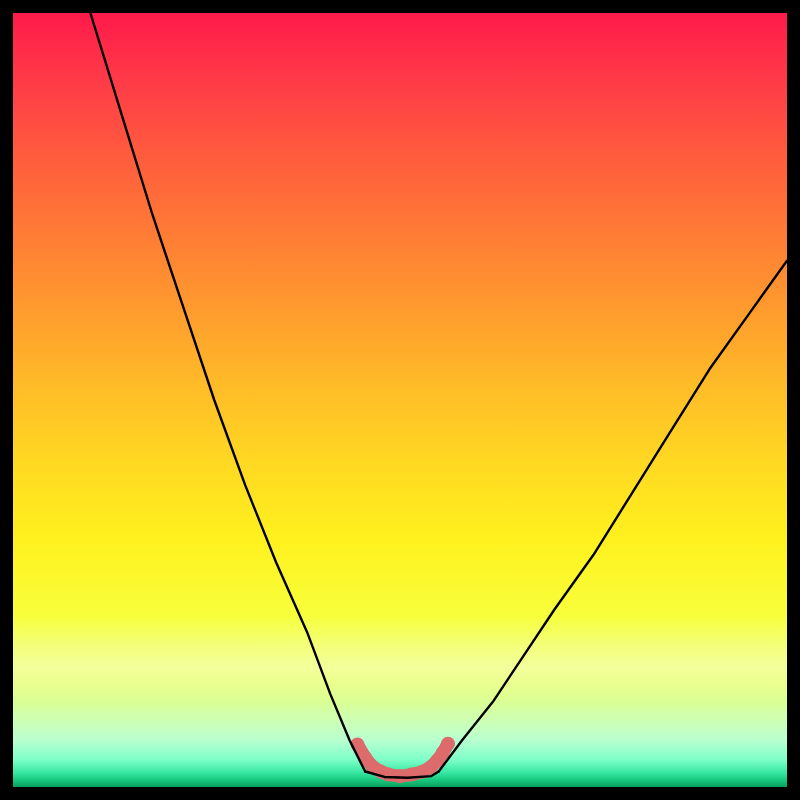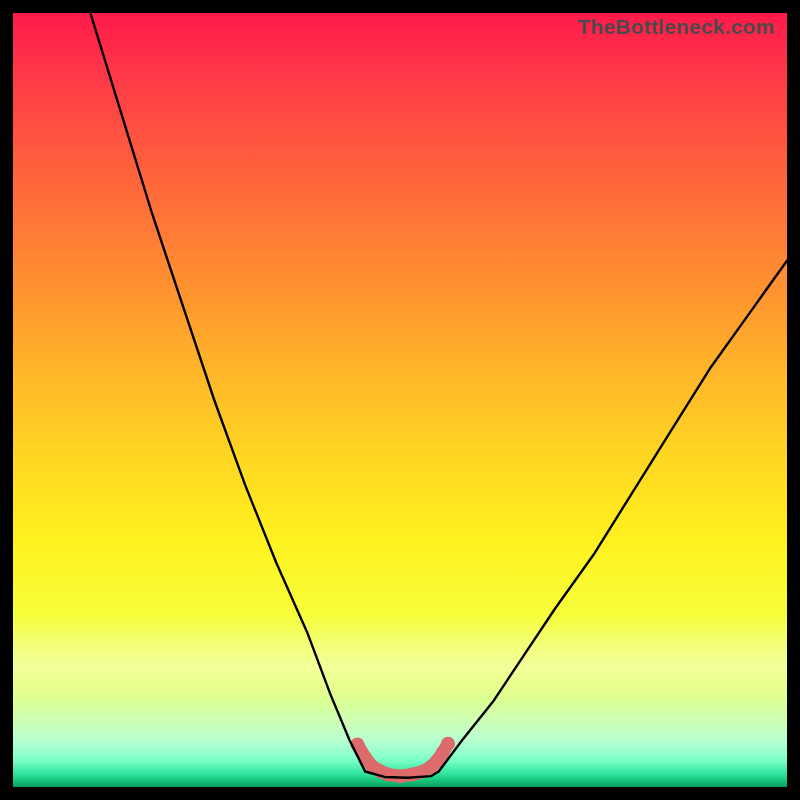--- a/index.html
+++ b/index.html
@@ -97,16 +97,15 @@
           <circle cx="417.96" cy="753.88" r="7" fill="#dd6b6b"></circle>
           <circle cx="424.15" cy="747.68" r="7" fill="#dd6b6b"></circle>
           <circle cx="429.57" cy="739.94" r="7" fill="#dd6b6b"></circle>
           <circle cx="434.99" cy="730.66" r="7" fill="#dd6b6b"></circle>
           <path d="M77.40 0.00 L108.36 100.62 L139.32 201.24 L170.28 294.12 L201.24 387.00 L232.20 472.14 L263.16 549.54 L294.12 619.20 L317.34 681.12 L336.69 727.56 L352.17 758.52" fill="none" stroke="#000000" stroke-width="2.4" stroke-linecap="round" stroke-linejoin="round"></path>
           <path d="M425.70 758.52 L448.92 727.56 L479.88 688.86 L510.84 642.42 L541.80 595.98 L580.50 541.80 L619.20 479.88 L657.90 417.96 L696.60 356.04 L735.30 301.86 L774.00 247.68" fill="none" stroke="#000000" stroke-width="2.4" stroke-linecap="round" stroke-linejoin="round"></path>
           <path d="M352.17 758.52 L371.52 763.94 L394.74 764.71 L417.96 763.16 L425.70 758.52" fill="none" stroke="#000000" stroke-width="2.4" stroke-linecap="round" stroke-linejoin="round"></path>
         </g>
     </svg>
 
-    <div class="watermark">TheBottleneck.com</div>
   </div>
 
 </div>
 
 </body></html>

